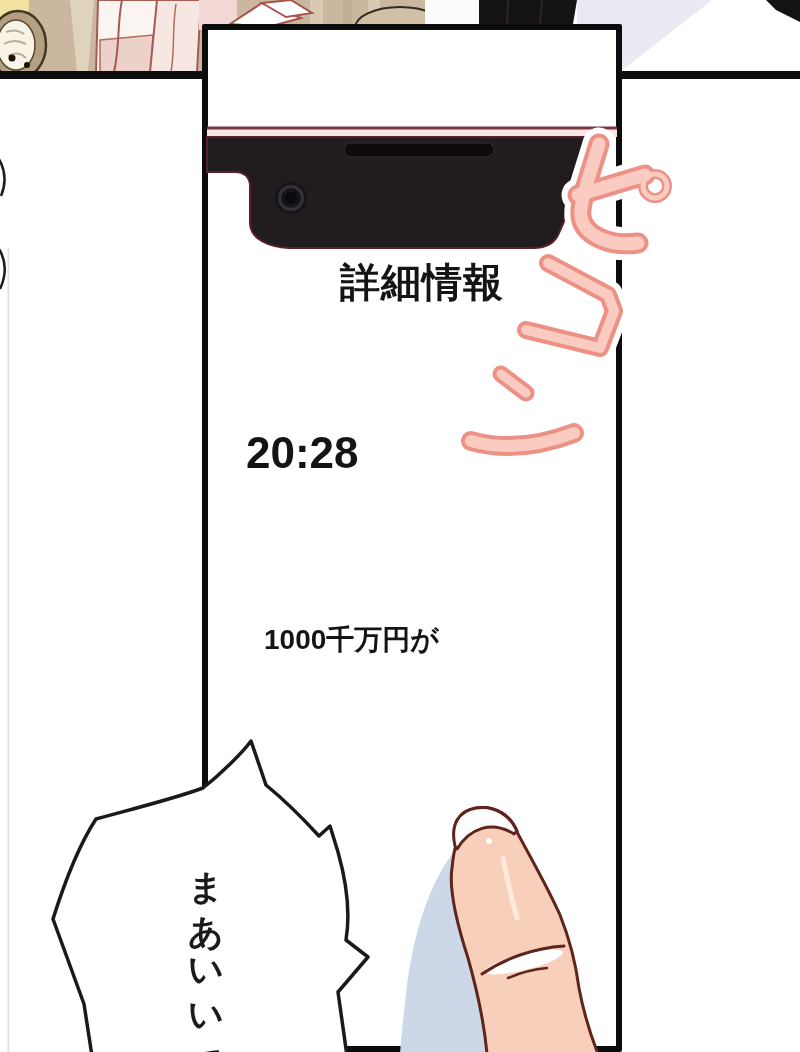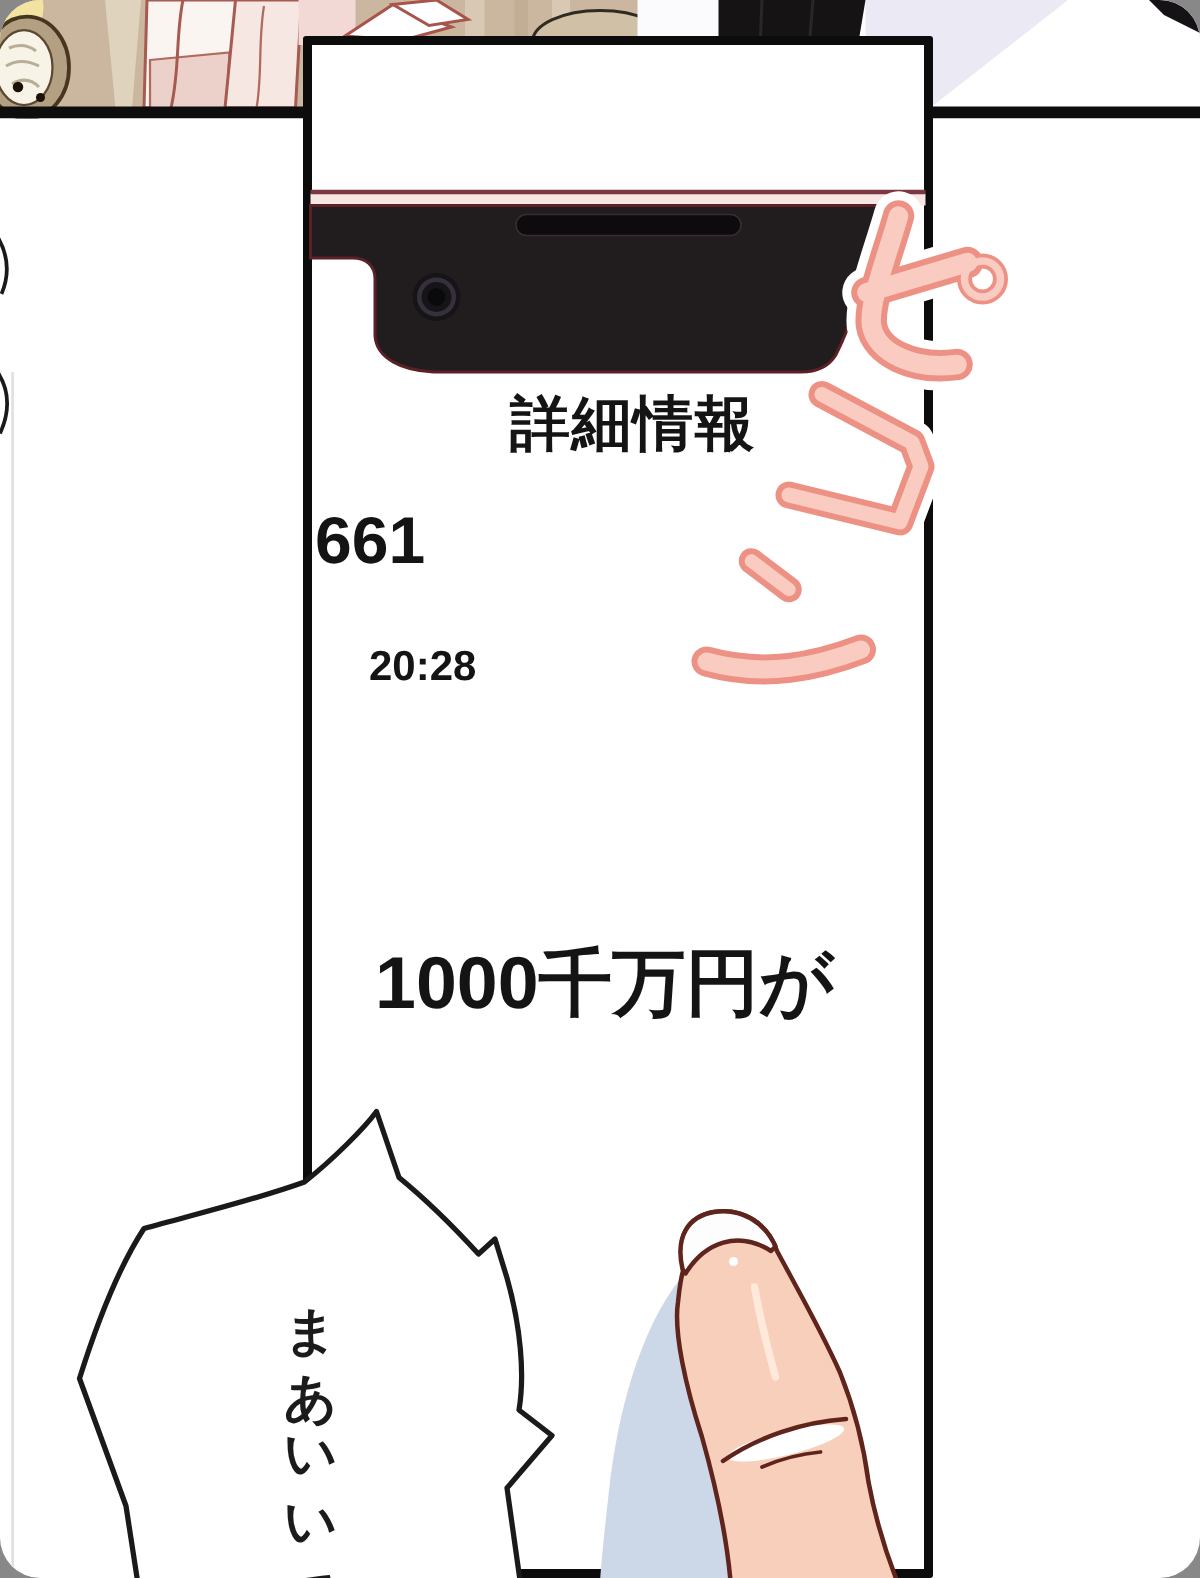--- a/index.html
+++ b/index.html
@@ -1,35 +1,34 @@
 <!DOCTYPE html>
 <html><head>
 <meta charset="utf-8">
 <style>
   html,body{margin:0;padding:0;background:#888;}
   #stage{
     position:relative;width:800px;height:1052px;margin:0 auto;
     background:#ffffff;overflow:hidden;
     font-family:"Liberation Sans","DejaVu Sans",sans-serif;
-    border-radius:27px;
   }
   #stage svg{display:block;}
   
   #top-strip{position:absolute;left:0;top:0;z-index:1;}
   
   #phone-panel{
     position:absolute;left:202px;top:24px;width:420px;height:1028px;
     background:#ffffff;border:6px solid #0c0c0c;border-radius:2px;
     box-sizing:border-box;z-index:2;
   }
   .screen-text{position:absolute;color:#141414;font-weight:bold;white-space:nowrap;}
   #screen-title{left:132px;top:225px;font-size:40px;letter-spacing:1px;}
   #screen-count{left:2px;top:306px;font-size:44px;}
-  #screen-time{left:38px;top:398px;font-size:28px;}
-  #screen-message{left:42px;top:586px;font-size:49px;line-height:48px;margin-top:16px;}
+  #screen-time{left:38px;top:398px;font-size:44px;}
+  #screen-message{left:56px;top:586px;font-size:28px;line-height:48px;}
   
   #overlay{position:absolute;left:0;top:0;z-index:3;pointer-events:none;}
   
   #bubble-text{
     position:absolute;left:181px;top:846px;width:48px;height:240px;
     z-index:4;writing-mode:vertical-rl;text-orientation:upright;
     font-size:35px;font-weight:bold;letter-spacing:5px;color:#1b1b1b;
     white-space:nowrap;
   }
 </style>
@@ -83,21 +82,20 @@
       <polygon points="479,0 577,0 573,24 479,24" fill="#161314"></polygon>
       <line x1="508" y1="0" x2="507" y2="24" stroke="#2c2628" stroke-width="2"></line>
       <line x1="542" y1="0" x2="540" y2="24" stroke="#2c2628" stroke-width="2"></line>
     </g>
 
     <rect x="0" y="71" width="800" height="8" fill="#0d0d0d"></rect>
   </svg>
 
   <div id="phone-panel">
     <div id="screen-title" class="screen-text">詳細情報</div>
-    <div id="screen-count" class="screen-text">661</div>
     <div id="screen-time" class="screen-text">20:28</div>
     <div id="screen-message" class="screen-text">
       <div>1000千万円が</div>
     </div>
   </div>
 
   <svg id="overlay" width="800" height="1052" viewBox="0 0 800 1052">
 
     <rect x="7.5" y="248" width="1.8" height="804" fill="#e2e0e3"></rect>
     <path d="M -1,159 Q 9,177 1,196" stroke="#1a1a1a" stroke-width="2.5" fill="none"></path>

